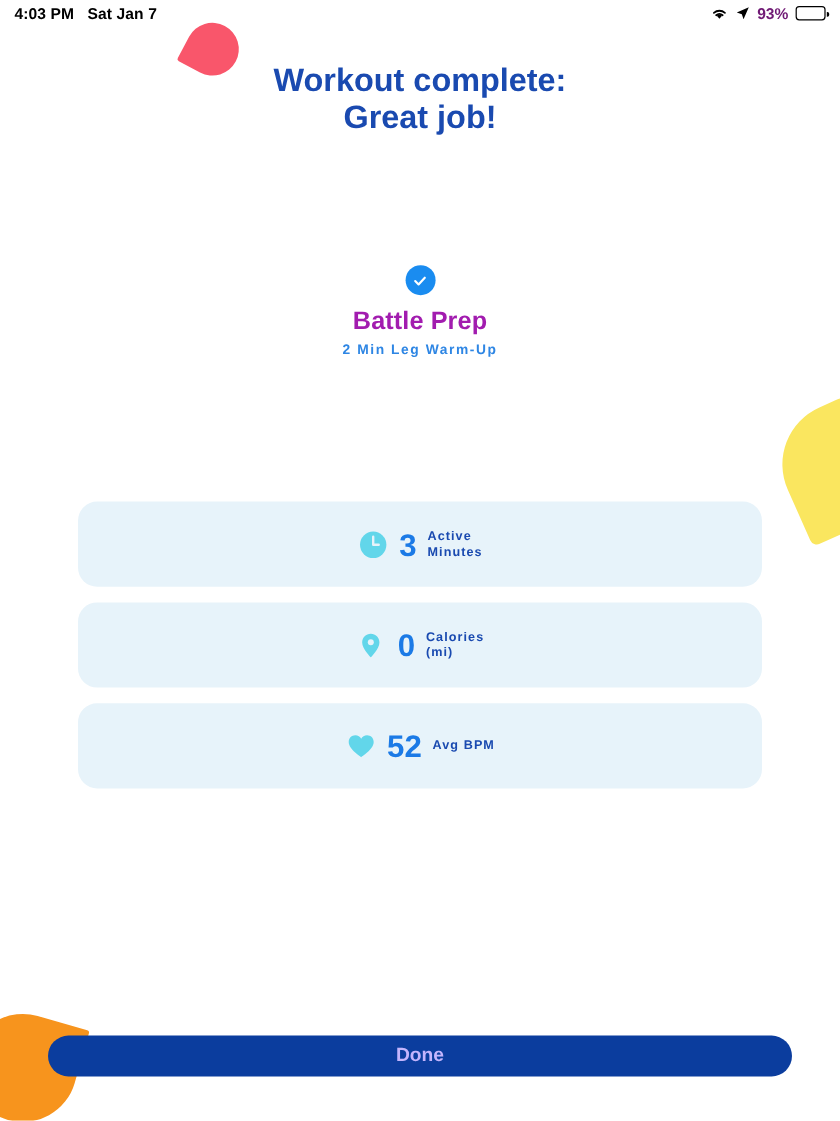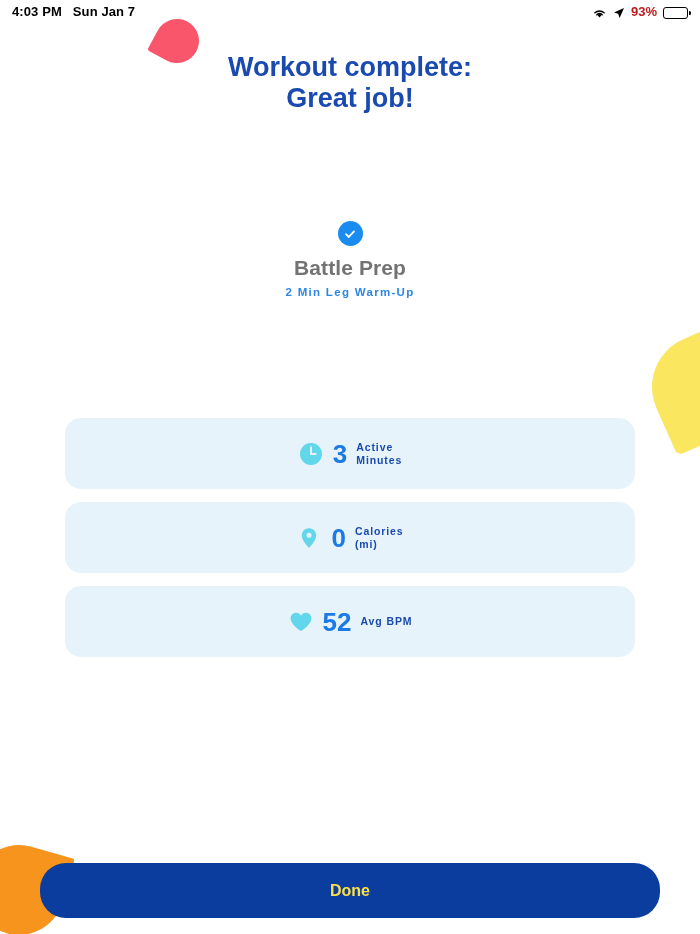--- a/index.html
+++ b/index.html
@@ -37,25 +37,25 @@
     display: flex;
     align-items: center;
     gap: 11px;
     font-size: 13px;
     font-weight: bold;
     color: #000000;
     letter-spacing: 0.1px;
   }
   .status-right {
     display: flex;
-    align-items: flex-end;
+    align-items: center;
     gap: 6px;
     font-size: 13px;
     font-weight: bold;
-    color: #b91c1c;
+    color: #701a75;
   }
   .status-right svg { display: block; }
   .battery {
     position: relative;
     width: 25px;
     height: 12px;
     border: 1.4px solid #000;
     border-radius: 3px;
     box-sizing: border-box;
     padding: 1.4px;
@@ -138,21 +138,21 @@
     height: 25px;
     margin: 0 auto;
     border-radius: 50%;
     background: #1a8cf0;
     display: flex;
     align-items: center;
     justify-content: center;
   }
   #workout-title {
     margin-top: 10px;
-    color: #737373;
+    color: #a21caf;
     font-size: 21px;
     font-weight: bold;
     letter-spacing: 0.1px;
   }
   #workout-subtitle {
     margin-top: 6px;
     color: #2e86e4;
     font-size: 11.5px;
     font-weight: bold;
     letter-spacing: 1.3px;
@@ -203,45 +203,45 @@
     text-align: left;
     white-space: pre-line;
   }
 
   
   #done-button {
     position: absolute;
     left: 40px;
     top: 863px;
     width: 620px;
-    height: 55px;
+    height: 34px;
     background: #0b3d9e;
     border: none;
     border-radius: 26px;
-    color: #fde047;
+    color: #c4b5fd;
     font-family: "Liberation Sans", sans-serif;
     font-size: 16px;
     font-weight: bold;
     cursor: pointer;
     z-index: 20;
   }
 </style>
 </head>
 <body>
 
 <div id="screen">
 
   <div class="confetti" id="confetti-pink"></div>
   <div class="confetti" id="confetti-yellow"></div>
   <div class="confetti" id="confetti-orange"></div>
 
   <div id="status-bar">
     <div class="status-left">
       <span>4:03 PM</span>
-      <span>Sun Jan 7</span>
+      <span>Sat Jan 7</span>
     </div>
     <div class="status-right">
       <span>
         <svg width="15" height="12" viewBox="0 0 15 12">
           <path d="M7.5 10.6 L5.3 8.1 a3.3 3.3 0 0 1 4.4 0 Z" fill="#000"></path>
           <path d="M2.9 5.7 a7 7 0 0 1 9.2 0" stroke="#000" stroke-width="1.5" fill="none" stroke-linecap="round"></path>
           <path d="M4.8 7.7 a4.2 4.2 0 0 1 5.4 0" stroke="#000" stroke-width="1.5" fill="none" stroke-linecap="round"></path>
         </svg>
       </span>
       <span>

